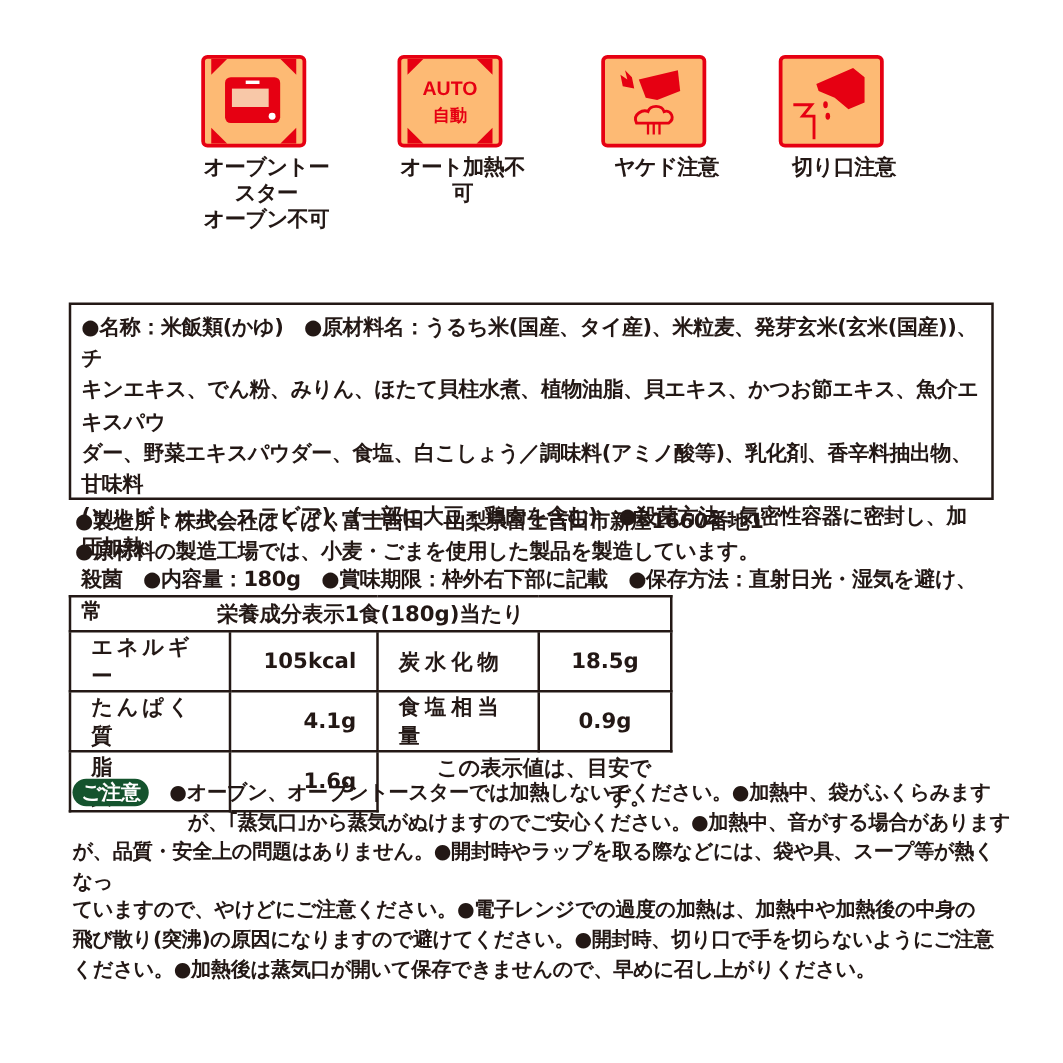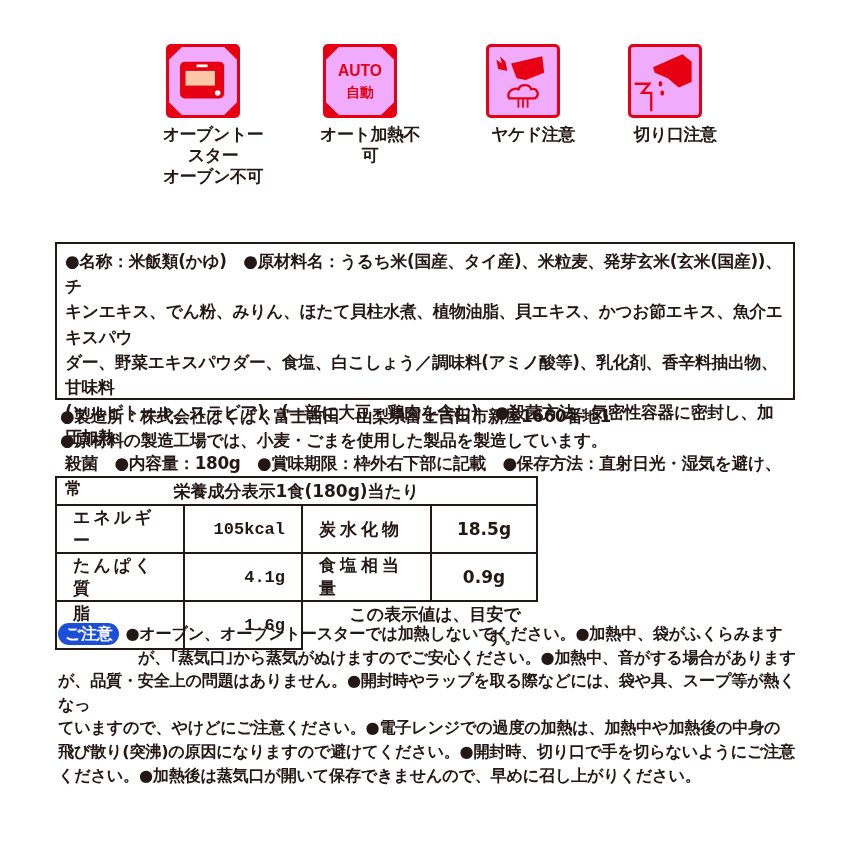--- a/index.html
+++ b/index.html
@@ -1,37 +1,37 @@
 <!DOCTYPE html>
 <html><head>
 <meta charset="utf-8">
 <style>
   html, body { margin:0; padding:0; background:#fff; }
   body { width:850px; height:850px; position:relative; overflow:hidden;
          font-family:"DejaVu Sans","Liberation Sans",sans-serif; color:#231815; }
   .icons { position:absolute; top:44px; left:0; width:850px; }
   .icon { position:absolute; top:0; width:130px; text-align:center; }
-  .icon .box { width:74px; height:74px; margin:0 auto; border:3px solid #e60012; border-radius:5px; box-sizing:border-box; position:relative; background:#f0abfc;text-align:center; }
+  .icon .box { width:84px; height:74px; margin:0 auto; border:3px solid #e60012; border-radius:5px; box-sizing:border-box; position:relative; background:#fdba74;text-align:center; }
   .icon .cap { font-size:17px; font-weight:bold; line-height:21px; margin-top:6px; letter-spacing:-0.5px;margin-left:20px; }
   .icon .box svg { position:absolute; left:0; top:0; width:100%; height:100%; }
   .info { position:absolute; left:55px; top:242px; width:740px; height:158px; border:2px solid #231815; box-sizing:border-box;
           padding:5px 8px; font-size:16.8px; line-height:25.2px; letter-spacing:-0.3px; font-weight:bold; }
   .info .brand { font-style:italic; font-weight:bold; }
   .under { position:absolute; left:60px; top:404px; font-size:16.8px; line-height:24px; font-weight:bold; letter-spacing:-0.3px; }
   table.nut { position:absolute; left:55px; top:476px; border-collapse:collapse; font-size:17px; font-weight:bold; }
   table.nut td { border:2px solid #231815; height:26px; padding:0 16px; }
   table.nut .head { text-align:center; }
   .nut .lbl { width:94px; letter-spacing:3px; }
-  .nut .val { width:84px; text-align:right;font-family:Liberation Mono, monospace; }
+  .nut .val { width:84px; text-align:right; }
   .nut .lbl2 { width:95px; letter-spacing:4px; }
   .nut .val2 { width:72px; text-align:center; }
   .nut .noborder { border:none !important; text-align:right; }
   .caution { position:absolute; left:58px; top:622px; width:750px; font-size:16.2px; line-height:23.6px; font-weight:bold; letter-spacing:-0.3px; }
-  .badge { display:inline-block; background:#1d4ed8; color:#fff; border-radius:12px; padding:0 7px; font-size:16px; line-height:22px; margin-right:6px; }
-  .caution .indent { padding-left:80px; display:block; }
+  .badge { display:inline-block; background:#14532d; color:#fff; border-radius:12px; padding:0 7px; font-size:16px; line-height:22px; margin-right:16px; }
+  .caution .indent { padding-left:80px; display:block;text-align:right; }
 </style>
 </head>
 <body>
 
 <div class="icons">
   <div class="icon" style="left:138px">
     <div class="box">
       <svg viewBox="0 0 74 74">
         <polygon points="0,0 14,0 0,14" fill="#e60012"></polygon>
           <polygon points="74,0 60,0 74,14" fill="#e60012"></polygon>

